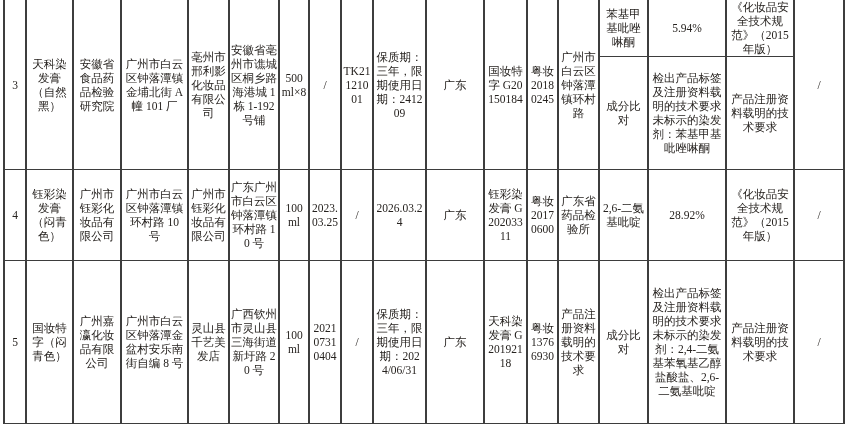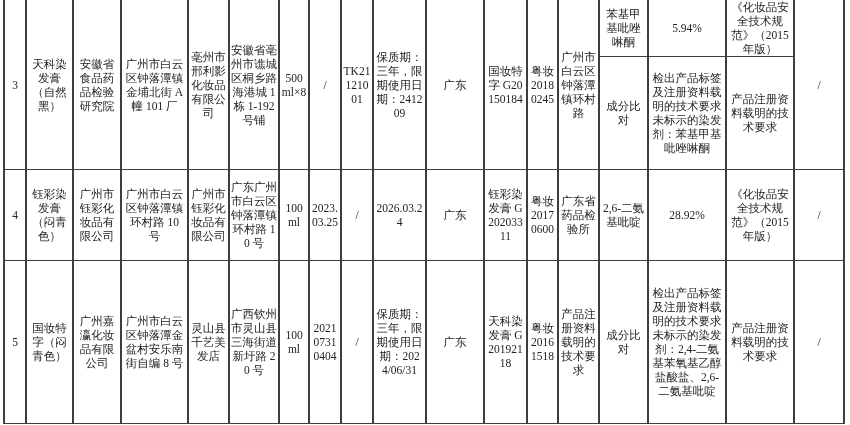--- a/index.html
+++ b/index.html
@@ -92,21 +92,21 @@
       <td>广州嘉瀛化妆品有限公司</td>
       <td>广州市白云区钟落潭金盆村安乐南街自编 8 号</td>
       <td>灵山县千艺美发店</td>
       <td>广西钦州市灵山县三海街道新圩路 20 号</td>
       <td>100ml</td>
       <td>202107310404</td>
       <td>/</td>
       <td>保质期：三年，限期使用日期：2024/06/31</td>
       <td>广东</td>
       <td>天科染发膏 G20192118</td>
-      <td>粤妆 20161518</td>
+      <td>粤妆 13766930</td>
       <td>产品注册资料载明的技术要求</td>
       <td>成分比对</td>
       <td>检出产品标签及注册资料载明的技术要求未标示的染发剂：2,4-二氨基苯氧基乙醇盐酸盐、2,6-二氨基吡啶</td>
       <td>产品注册资料载明的技术要求</td>
       <td>/</td>
     </tr>
   </tbody>
     </table>
 </div>
 

